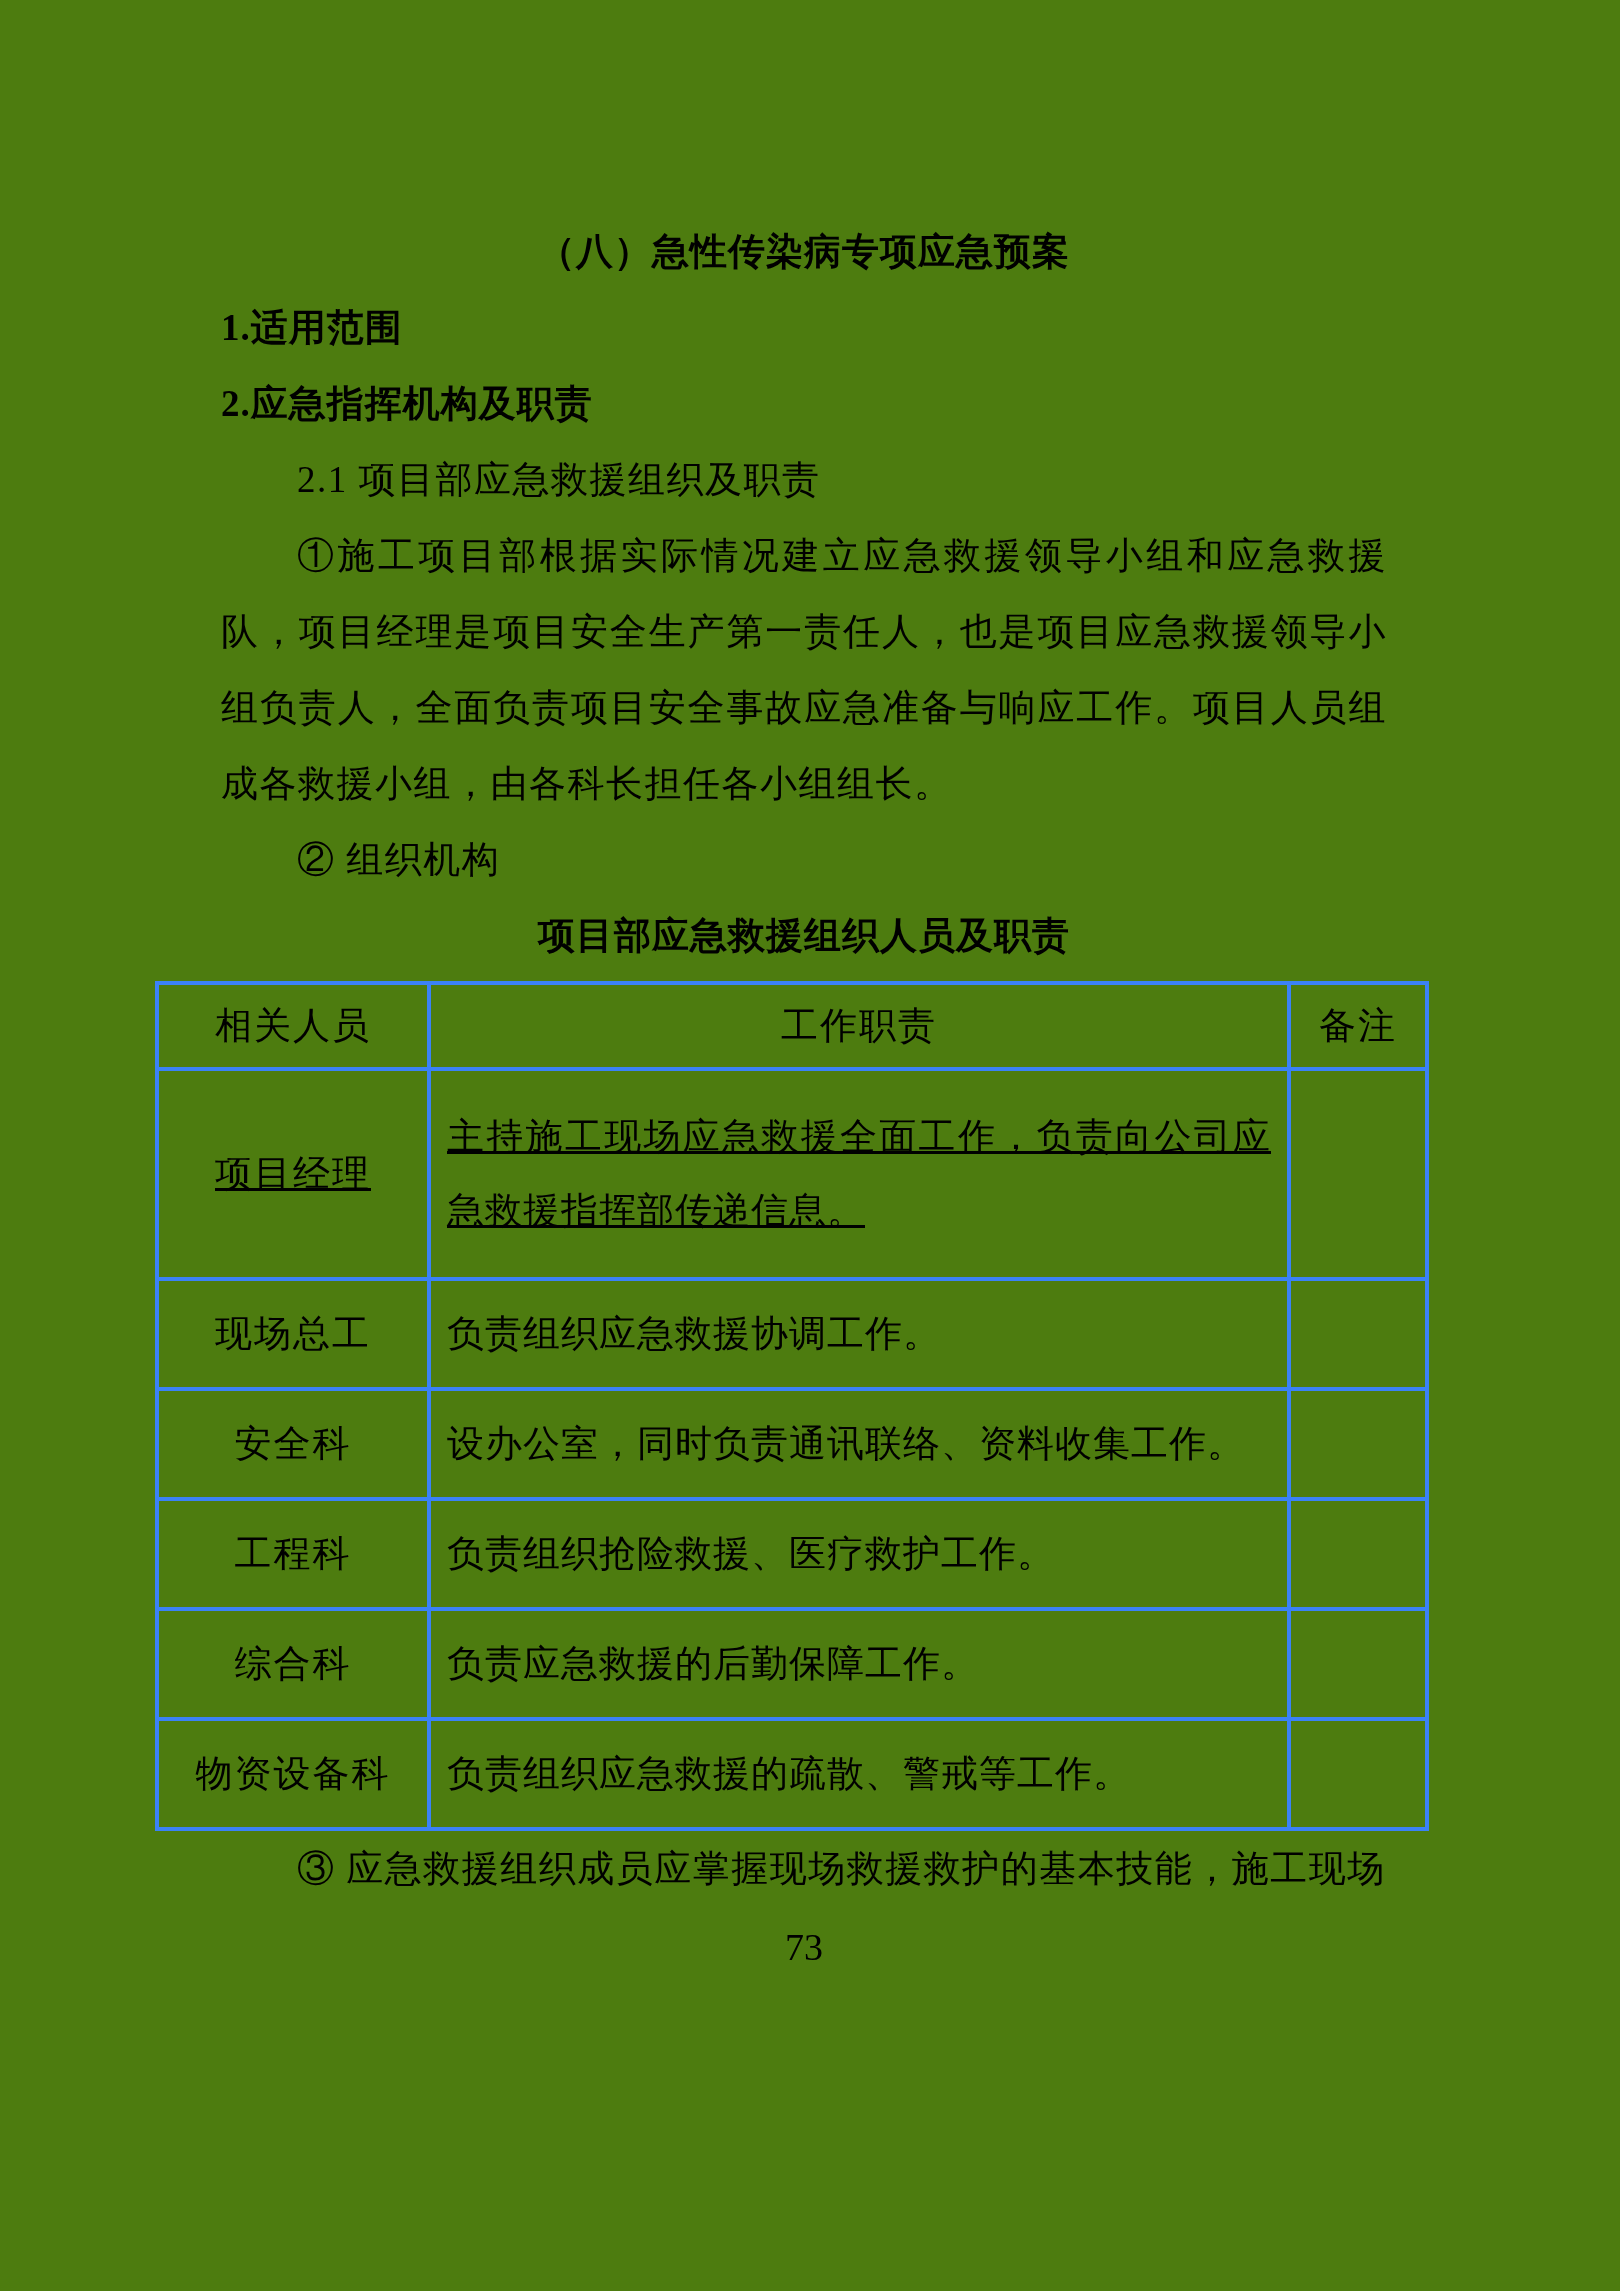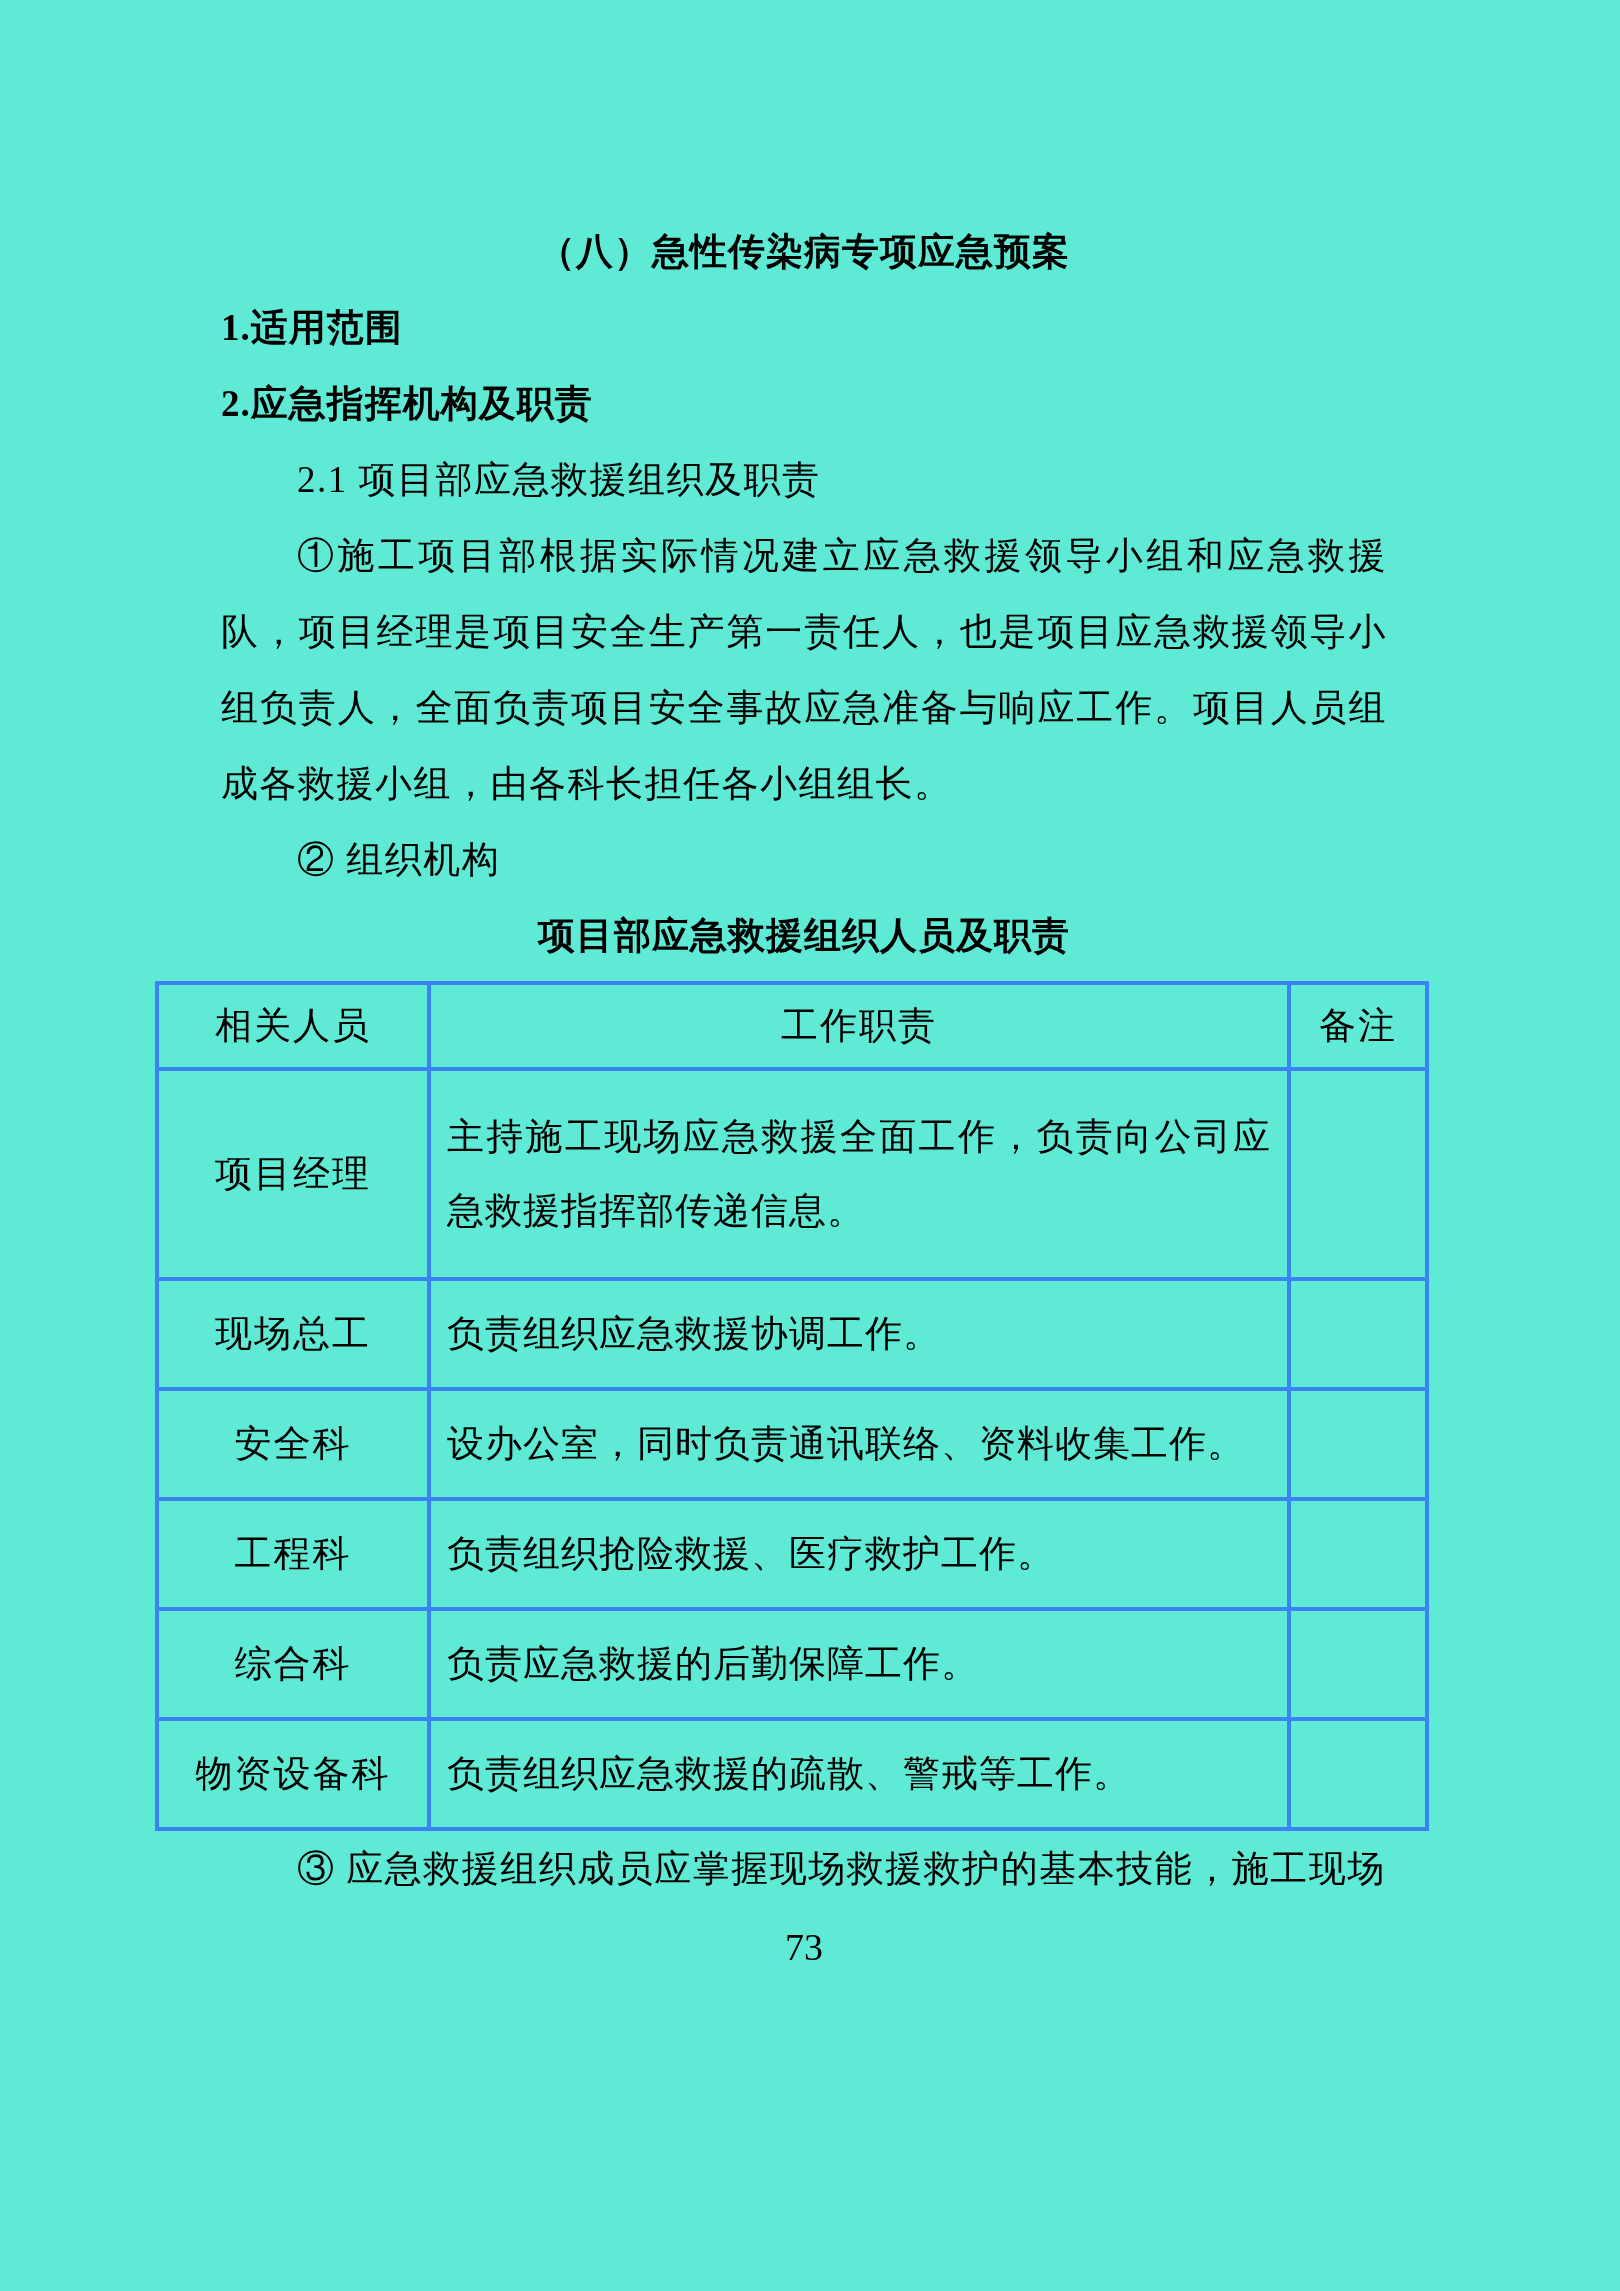--- a/index.html
+++ b/index.html
@@ -8,21 +8,21 @@
     width: 1620px;
     height: 2292px;
     background: #ffffff;
     color: #000000;
     font-family: "Liberation Serif", serif;
   }
   .page {
     position: relative;
     width: 1620px;
     height: 2292px;
-    background: #5eead4;
+    background: #4d7c0f;
     overflow: hidden;
   }
   .content {
     padding: 214px 233px 0 221px;
   }
   .line, p.line {
     margin: 0;
     font-size: 37px;
     line-height: 76px;
     white-space: normal;
@@ -62,21 +62,21 @@
     font-size: 37px;
     font-weight: normal;
     vertical-align: middle;
     padding: 16px;
     overflow: hidden;
   }
   col.c-person { width: 272px; }
   col.c-duty   { width: 860px; }
   col.c-note   { width: 138px; }
   tr.r-header  { height: 84px; }
-  tr.r-0 { height: 210px; }
+  tr.r-0 { height: 210px; text-decoration: underline; }
   tr.r-1 { height: 84px; }
   tr.r-2 { height: 84px; }
   tr.r-3 { height: 88px; }
   tr.r-4 { height: 87px; border-radius: 19px; }
   tr.r-5 { height: 88px; }
   table.org th { text-align: center; letter-spacing: 2px; }
   td.person {
     text-align: center;
     letter-spacing: 2px;
   }

